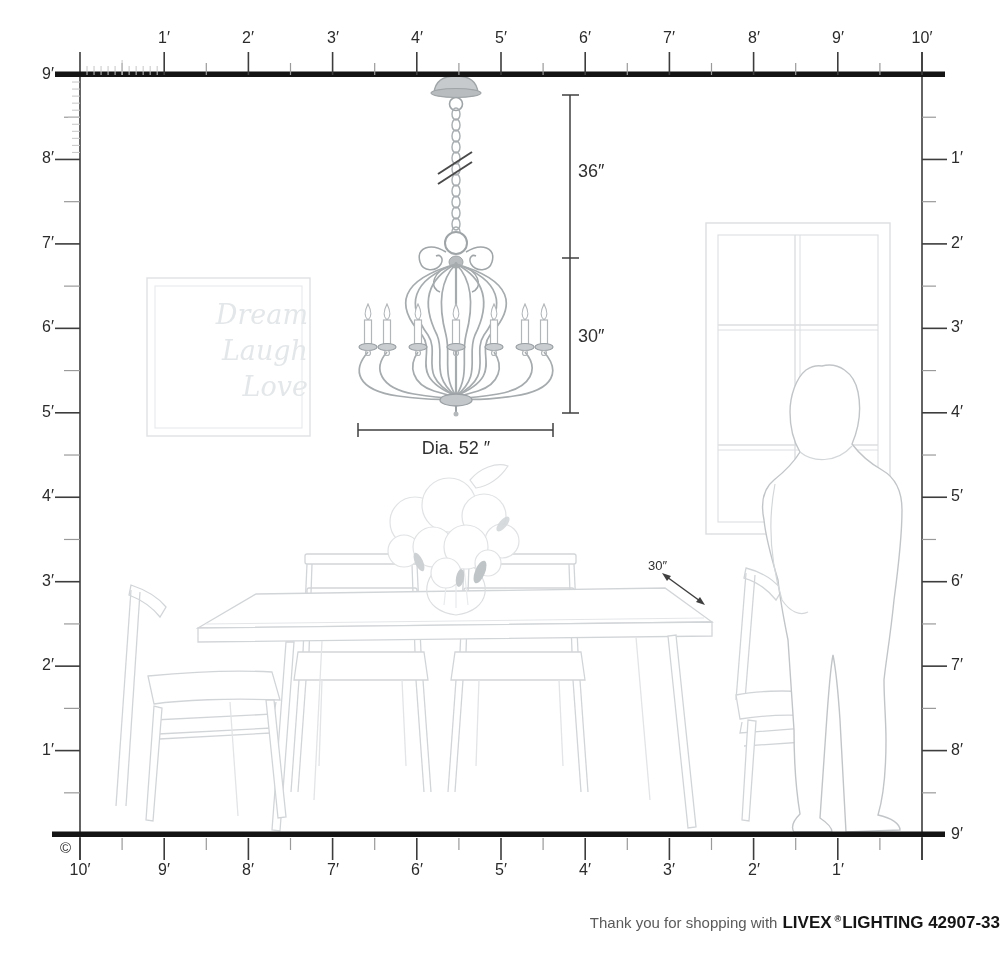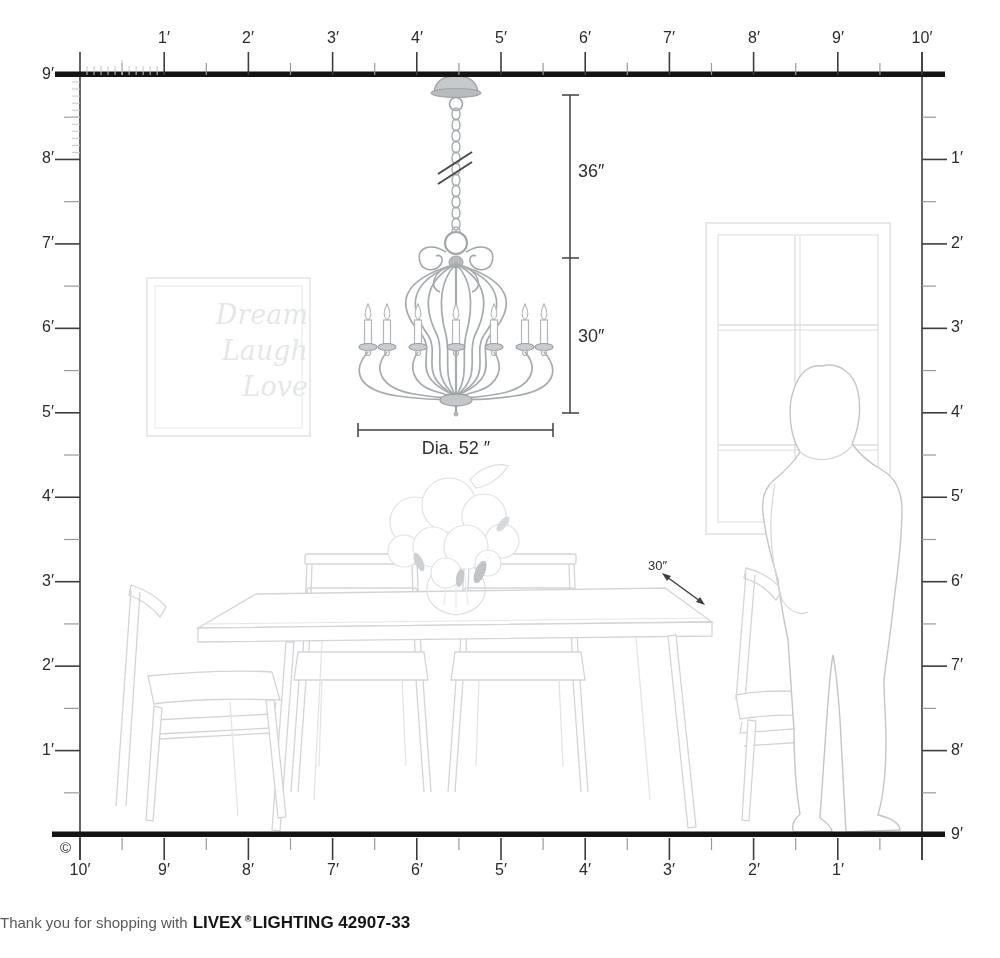--- a/index.html
+++ b/index.html
@@ -7,21 +7,21 @@
          font-family:"Liberation Sans",sans-serif;}
   #art{position:absolute;left:0;top:0;}
   .lbl{position:absolute;font-size:16px;color:#2b2b2b;white-space:nowrap;line-height:18px;}
   .ctr{transform:translateX(-50%);}
   .rt{width:34px;text-align:right;}
   .dim{position:absolute;font-size:18px;color:#303030;white-space:nowrap;}
   .art-text{position:absolute;left:150px;top:297px;width:158px;text-align:right;
             font-family:"DejaVu Serif",serif;font-style:italic;font-size:27px;
             color:#e4e7e9;line-height:36px;}
   .art-text span{display:block;}
-  .footer{position:absolute;left:0;top:913px;width:1000px;text-align:left;color:#5a5a5a;
+  .footer{position:absolute;left:0;top:913px;width:1000px;text-align:right;color:#5a5a5a;
           font-size:15px;}
   .footer .b{font-size:17px;font-weight:bold;color:#141414;margin-left:5px;}
   .footer .p{font-size:17px;font-weight:bold;color:#141414;}
   .footer sup{font-size:9px;color:#141414;font-weight:bold;margin:0 1px 0 3px;}
   .copy{position:absolute;left:60px;top:839px;font-size:15px;color:#2f2f2f;}
 </style>
 </head>
 <body>
 
 <div id="stage">

